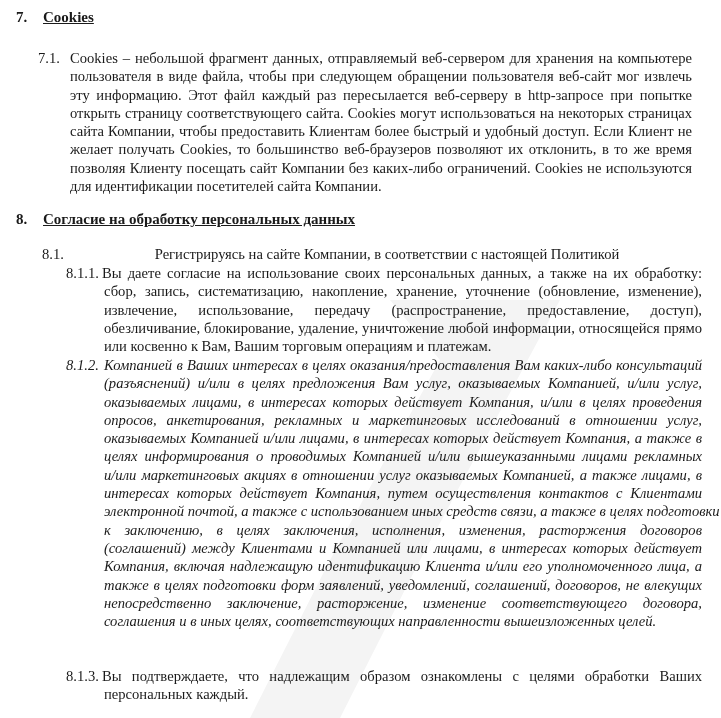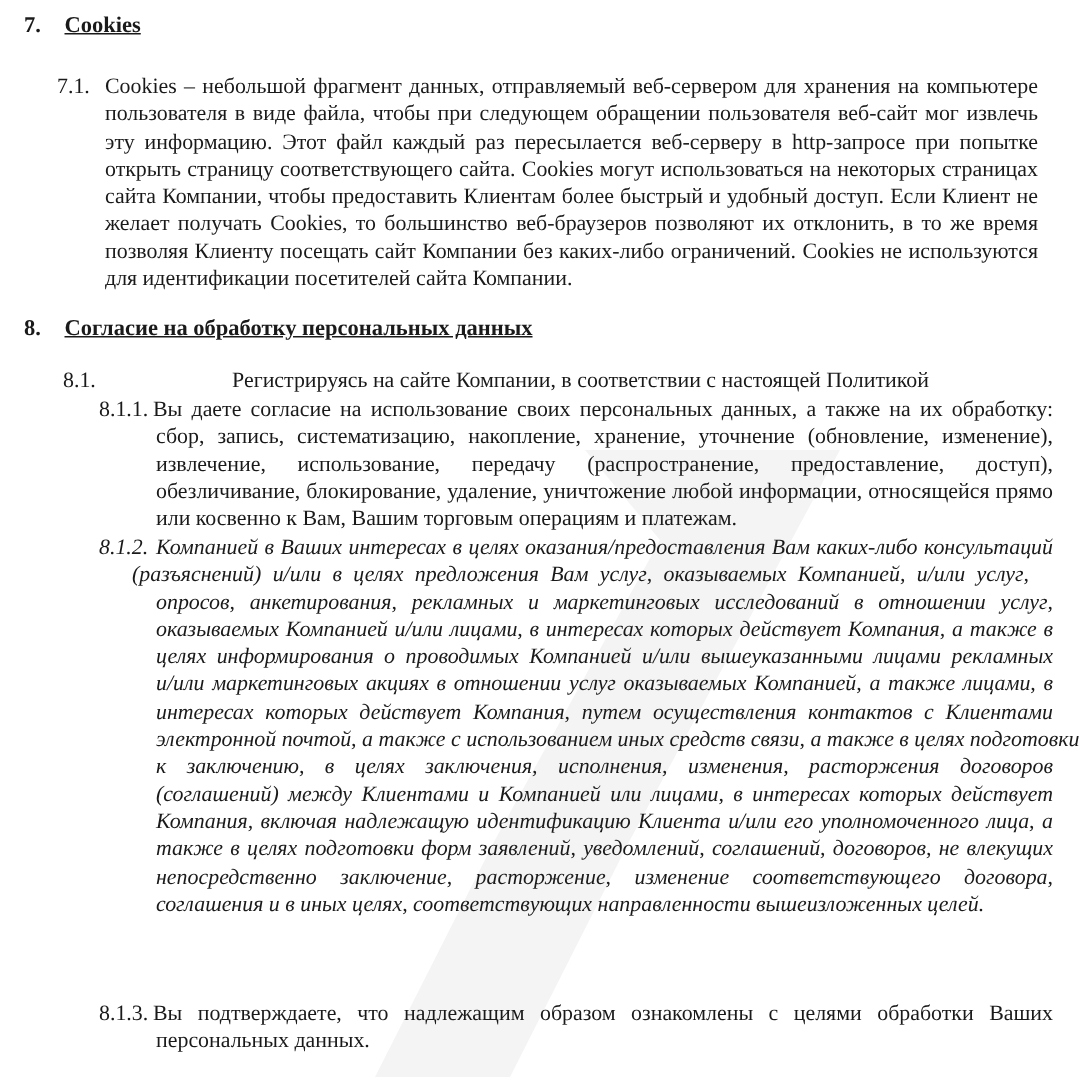--- a/index.html
+++ b/index.html
@@ -74,37 +74,38 @@
         <span class="line" style="margin-left: 38px; width: 598px;">извлечение, использование, передачу (распространение, предоставление, доступ),</span>
         <span class="line" style="margin-left: 38px; width: 598px;">обезличивание, блокирование, удаление, уничтожение любой информации, относящейся прямо</span>
         <span class="line last" style="margin-left: 38px; width: 598px;">или косвенно к Вам, Вашим торговым операциям и платежам.</span>
       </div>
   </div>
 
   <div class="item" style="left:66px; top:356px; width:636px;font-style:italic;">
     <span class="num" style="left:0;">8.1.2.</span>
     <div class="body" id="b812" style="width:636px;">
         <span class="line" style="margin-left: 38px; width: 598px;">Компанией в Ваших интересах в целях оказания/предоставления Вам каких-либо консультаций</span>
-        <span class="line" style="margin-left: 22px; width: 598px;">(разъяснений) и/или в целях предложения Вам услуг, оказываемых Компанией, и/или услуг,</span>
+        <span class="line" style="margin-left: 38px; width: 598px;">(разъяснений) и/или в целях предложения Вам услуг, оказываемых Компанией, и/или услуг,</span>
+        <span class="line" style="margin-left: 38px; width: 598px;">оказываемых лицами, в интересах которых действует Компания, и/или в целях проведения</span>
         <span class="line" style="margin-left: 38px; width: 598px;">опросов, анкетирования, рекламных и маркетинговых исследований в отношении услуг,</span>
         <span class="line" style="margin-left: 38px; width: 598px;">оказываемых Компанией и/или лицами, в интересах которых действует Компания, а также в</span>
         <span class="line" style="margin-left: 38px; width: 598px;">целях информирования о проводимых Компанией и/или вышеуказанными лицами рекламных</span>
         <span class="line" style="margin-left: 38px; width: 598px;">и/или маркетинговых акциях в отношении услуг оказываемых Компанией, а также лицами, в</span>
         <span class="line" style="margin-left: 38px; width: 598px;">интересах которых действует Компания, путем осуществления контактов с Клиентами</span>
         <span class="line" style="margin-left: 38px; width: 598px;">электронной почтой, а также с использованием иных средств связи, а также в целях подготовки</span>
         <span class="line" style="margin-left: 38px; width: 598px;">к заключению, в целях заключения, исполнения, изменения, расторжения договоров</span>
         <span class="line" style="margin-left: 38px; width: 598px;">(соглашений) между Клиентами и Компанией или лицами, в интересах которых действует</span>
         <span class="line" style="margin-left: 38px; width: 598px;">Компания, включая надлежащую идентификацию Клиента и/или его уполномоченного лица, а</span>
         <span class="line" style="margin-left: 38px; width: 598px;">также в целях подготовки форм заявлений, уведомлений, соглашений, договоров, не влекущих</span>
         <span class="line" style="margin-left: 38px; width: 598px;">непосредственно заключение, расторжение, изменение соответствующего договора,</span>
         <span class="line last" style="margin-left: 38px; width: 598px;">соглашения и в иных целях, соответствующих направленности вышеизложенных целей.</span>
       </div>
   </div>
 
   <div class="item" style="left:66px; top:667px; width:636px;">
     <span class="num" style="left:0;">8.1.3.</span>
     <div class="body" id="b813" style="width:636px;">
         <span class="line" style="margin-left: 36px; width: 600px;">Вы подтверждаете, что надлежащим образом ознакомлены с целями обработки Ваших</span>
-        <span class="line last" style="margin-left: 38px; width: 598px;">персональных данных.</span>
+        <span class="line last" style="margin-left: 38px; width: 598px;">персональных каждый.</span>
       </div>
   </div>
 
 </div>
 
 </body></html>

